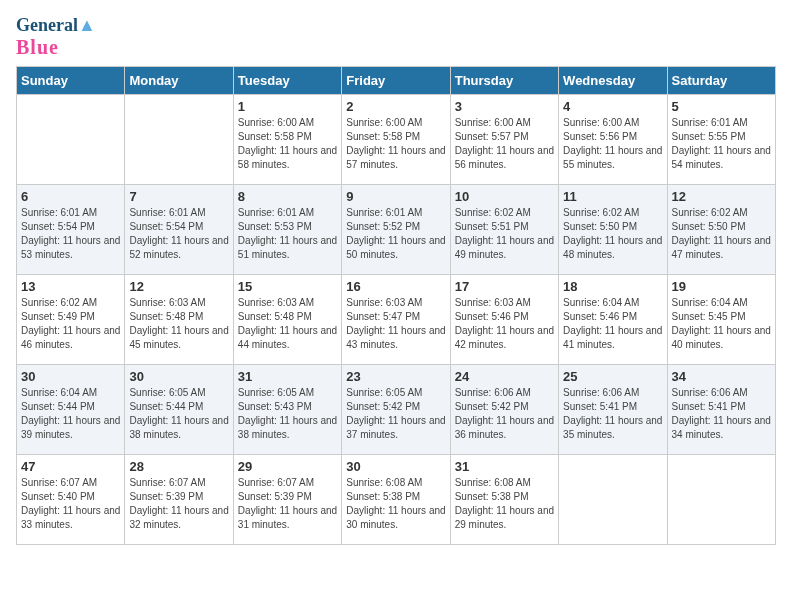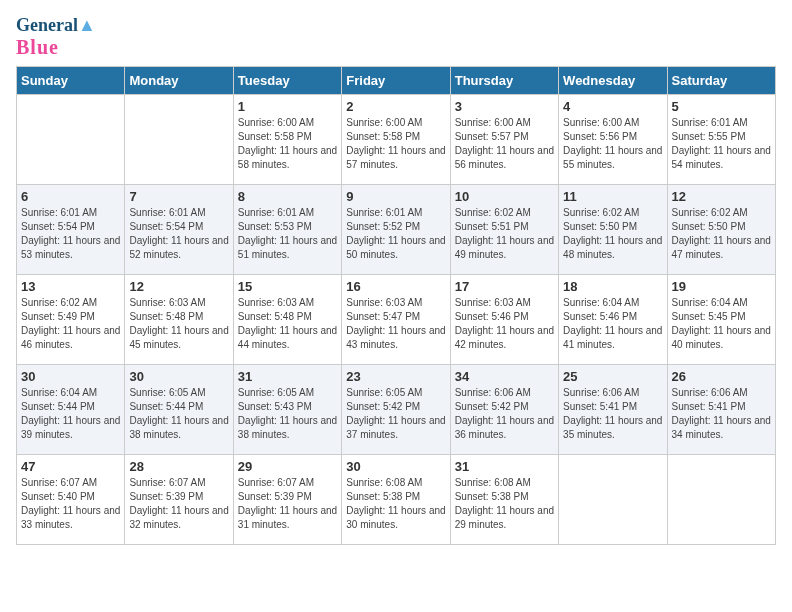--- a/index.html
+++ b/index.html
@@ -265,33 +265,33 @@
 Sunset: 5:43 PM
 Daylight: 11 hours and 38 minutes.</div>
         </td>
         <td>
           <span class="day-num">23</span>
           <div class="day-info" style="white-space: pre-line;">Sunrise: 6:05 AM
 Sunset: 5:42 PM
 Daylight: 11 hours and 37 minutes.</div>
         </td>
         <td>
-          <span class="day-num">34</span>
+          <span class="day-num">24</span>
           <div class="day-info" style="white-space: pre-line;">Sunrise: 6:06 AM
 Sunset: 5:42 PM
 Daylight: 11 hours and 36 minutes.</div>
         </td>
         <td>
           <span class="day-num">25</span>
           <div class="day-info" style="white-space: pre-line;">Sunrise: 6:06 AM
 Sunset: 5:41 PM
 Daylight: 11 hours and 35 minutes.</div>
         </td>
         <td>
-          <span class="day-num">26</span>
+          <span class="day-num">34</span>
           <div class="day-info" style="white-space: pre-line;">Sunrise: 6:06 AM
 Sunset: 5:41 PM
 Daylight: 11 hours and 34 minutes.</div>
         </td>
       </tr>
       <tr class="row-white">
         <td>
           <span class="day-num">47</span>
           <div class="day-info" style="white-space: pre-line;">Sunrise: 6:07 AM
 Sunset: 5:40 PM

